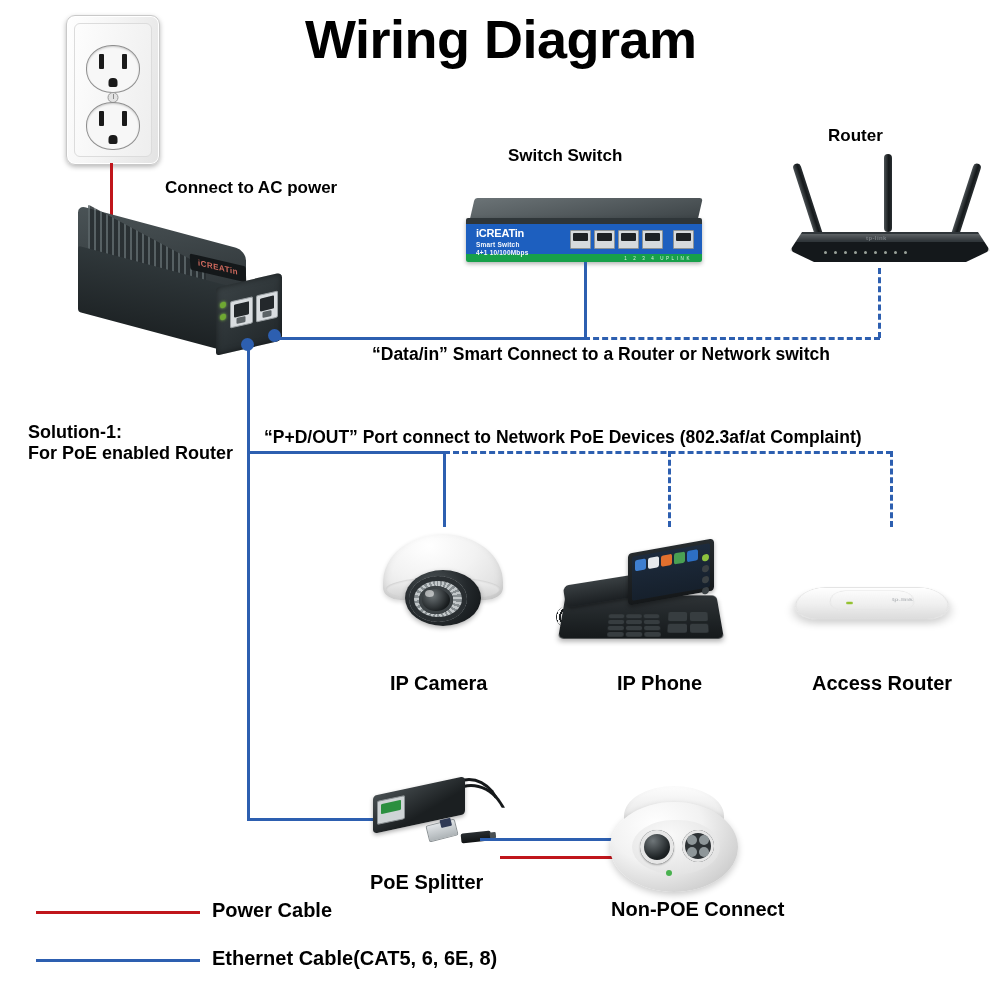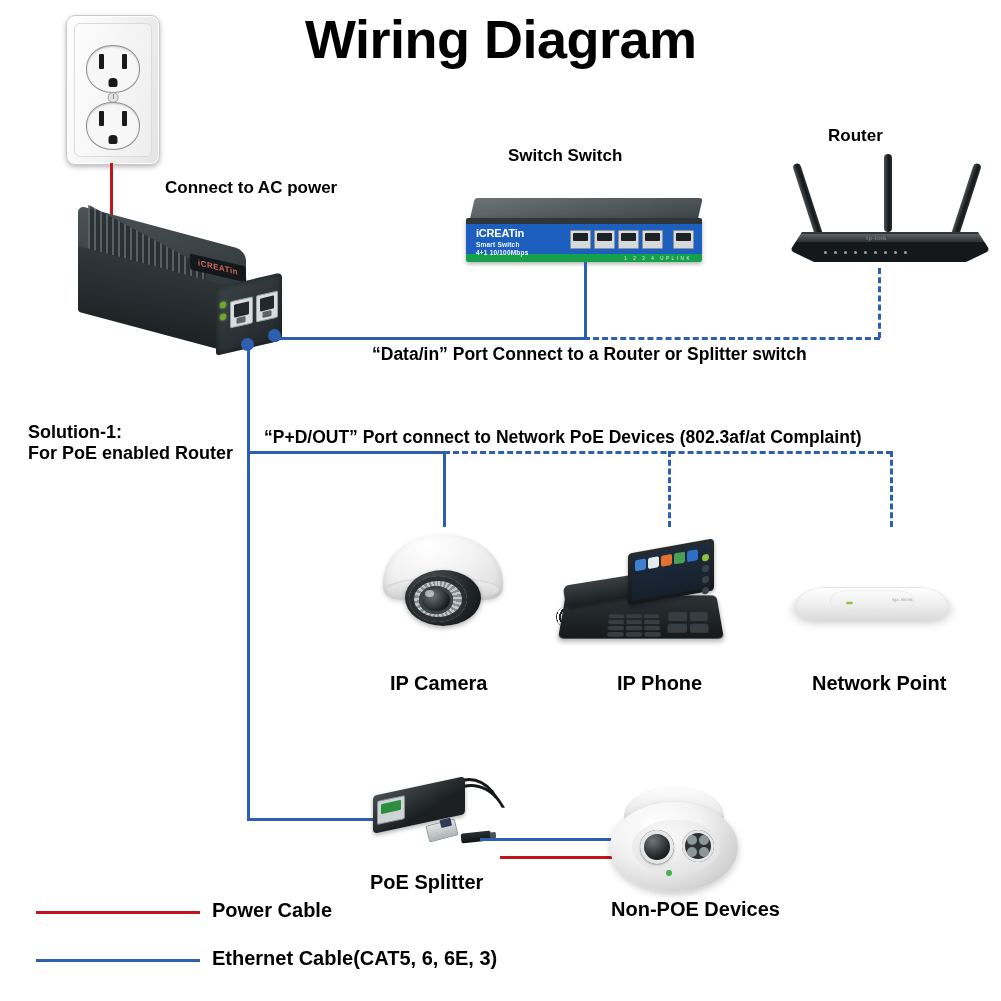--- a/index.html
+++ b/index.html
@@ -539,21 +539,21 @@
       <i></i>
     </div>
   </div>
 
   <div class="wire-v eth dash-v" style="left:878px; top:268px; height:70px;"></div>
 
   <div class="wire-h eth" style="left:274px; top:337px; width:312px;"></div>
 
   <div class="wire-h eth dash" style="left:584px; top:337px; width:296px;"></div>
 
-  <div class="abs lbl-sm" style="left:372px; top:344px;">“Data/in” Port Connect to a Router or Splitter switch</div>
+  <div class="abs lbl-sm" style="left:372px; top:344px;">“Data/in” Smart Connect to a Router or Network switch</div>
 
   <div class="abs lbl-multi" style="left:28px; top:422px;">Solution-1:
 For PoE enabled Router</div>
 
   <div class="abs lbl-sm" style="left:264px; top:427px;">“P+D/OUT” Port connect to Network PoE Devices (802.3af/at Complaint)</div>
 
   <div class="wire-v eth" style="left:247px; top:345px; height:475px;"></div>
 
   <div class="wire-h eth" style="left:247px; top:451px; width:197px;"></div>
   <div class="wire-h eth dash" style="left:444px; top:451px; width:448px;"></div>
@@ -613,21 +613,21 @@
     </div>
   </div>
   <div class="abs lbl-dev" style="left:617px; top:672px;">IP Phone</div>
 
   <div class="abs ap" style="left:796px; top:568px;">
     <div class="ap-body"></div>
     <div class="ap-inner"></div>
     <div class="ap-logo">tp-link</div>
     <div class="ap-led"></div>
   </div>
-  <div class="abs lbl-dev" style="left:812px; top:672px;">Network Point</div>
+  <div class="abs lbl-dev" style="left:812px; top:672px;">Access Router</div>
 
 
   <div class="wire-h eth" style="left:247px; top:818px; width:134px;"></div>
 
   <div class="abs splitter" style="left:373px; top:776px;">
     <div class="sp-cable2"></div>
     <div class="sp-cable1"></div>
     <div class="sp-body"></div>
     <div class="sp-jack">
       <i></i>
@@ -648,21 +648,21 @@
     <div class="tu-face"></div>
     <div class="tu-lens"></div>
     <div class="tu-ir">
       <i></i>
         <i></i>
       <i></i>
         <i></i>
     </div>
     <div class="tu-led"></div>
   </div>
-  <div class="abs lbl-dev" style="left:611px; top:898px;">Non-POE Devices</div>
+  <div class="abs lbl-dev" style="left:611px; top:898px;">Non-POE Connect</div>
 
   <div class="legend-line" style="left:36px; top:911px; width:164px; border-color:#c0151b;"></div>
   <div class="abs lbl-dev" style="left:212px; top:899px;">Power Cable</div>
 
   <div class="legend-line" style="left:36px; top:959px; width:164px; border-color:#2d5fb0;"></div>
-  <div class="abs lbl-dev" style="left:212px; top:947px;">Ethernet Cable(CAT5, 6, 6E, 3)</div>
+  <div class="abs lbl-dev" style="left:212px; top:947px;">Ethernet Cable(CAT5, 6, 6E, 8)</div>
 
 </div>
 
 </body></html>

